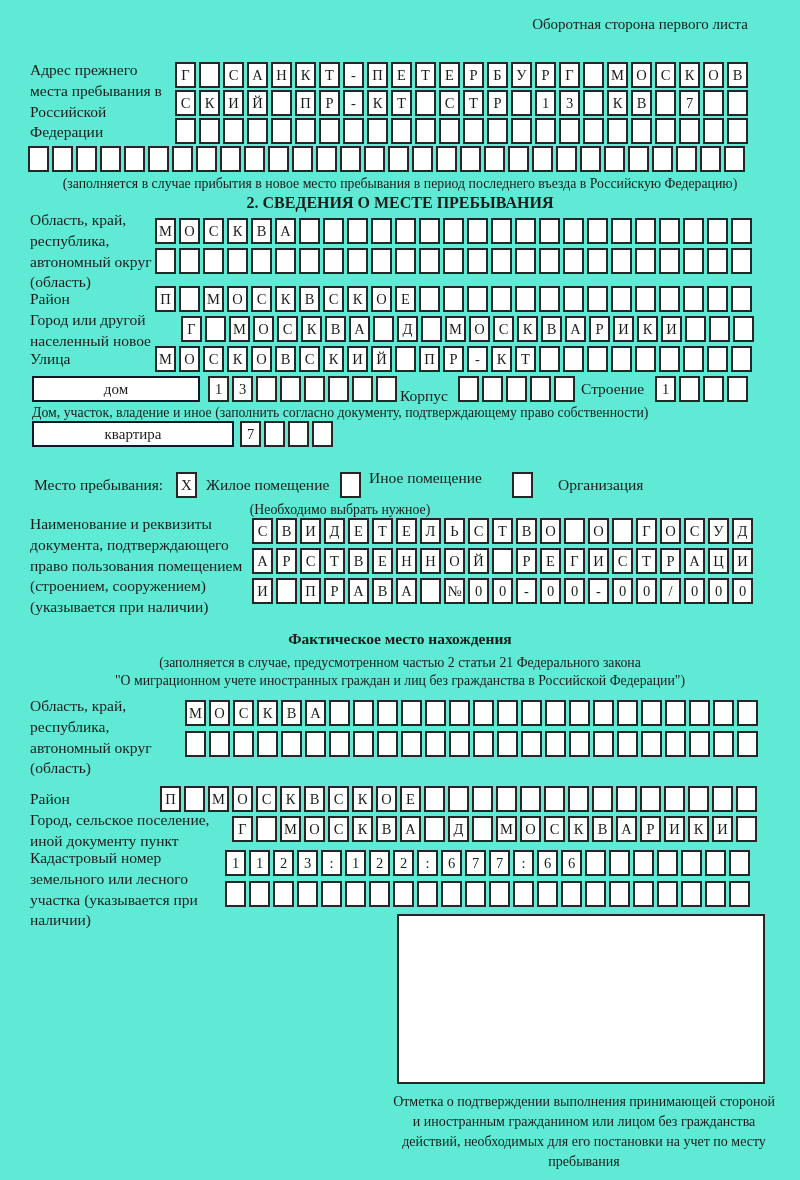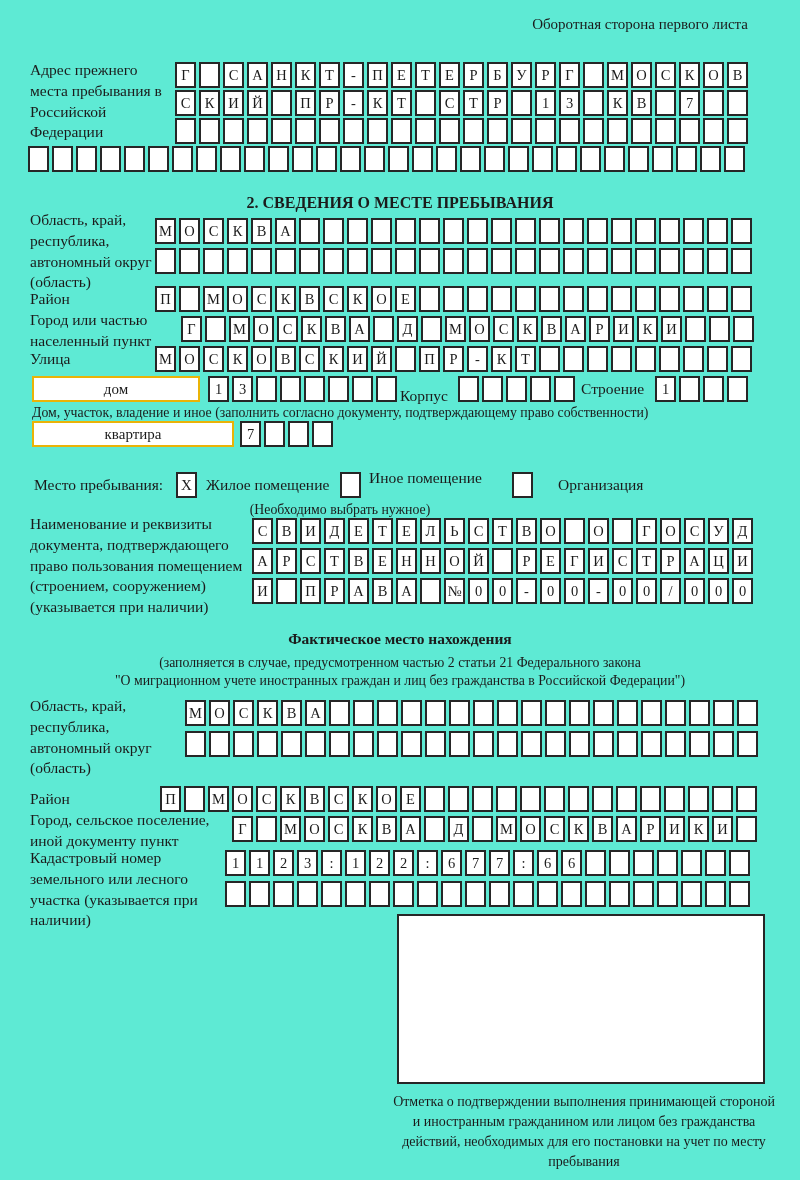--- a/index.html
+++ b/index.html
@@ -15,21 +15,21 @@
   .center { text-align:center; }
   .h2 { position:absolute; left:0; width:800px; text-align:center; font-weight:bold; font-size:16px; }
   .h3 { position:absolute; left:0; width:800px; text-align:center; font-weight:bold; font-size:15.5px; }
   .cellrow { position:absolute; display:flex; gap:3px; }
   .cell {
     width:21px; height:26px; box-sizing:border-box; border:2px solid #262626;
     display:flex; align-items:center; justify-content:center;
     font-size:14.5px; background:#fff; flex:0 0 auto;
   }
   .widebox {
-    position:absolute; height:26px; box-sizing:border-box; border:2px solid #eab308;
+    position:absolute; height:26px; box-sizing:border-box; border:2px solid #0f172a;
     display:flex; align-items:center; justify-content:center; font-size:15px; background:#fff;
   }
   .cb {
     position:absolute; width:21px; height:26px; box-sizing:border-box; border:2px solid #262626;
     text-align:center; line-height:22px; font-size:15px; background:#fff;
   }
   .stampbox { position:absolute; box-sizing:border-box; border:2px solid #262626; background:#fff; }
 </style>
 </head>
 <body>
@@ -142,20 +142,21 @@
       <div class="cell"></div>
       <div class="cell"></div>
       <div class="cell"></div>
       <div class="cell"></div>
       <div class="cell"></div>
       <div class="cell"></div>
       <div class="cell"></div>
       <div class="cell"></div>
       <div class="cell"></div>
     </div>
+  <div class="cap center" style="top:176px;left:0;width:800px">(заполняется в случае прибытия в новое место пребывания в период последнего въезда в Российскую Федерацию)</div>
 
   <div class="h2" style="top:194px">2. СВЕДЕНИЯ О МЕСТЕ ПРЕБЫВАНИЯ</div>
 
   <div class="lbl" style="top:210px;left:30px;width:122px">Область, край, республика, автономный округ (область)</div>
   <div class="cellrow" style="top:218px;left:155px">
       <div class="cell">М</div>
       <div class="cell">О</div>
       <div class="cell">С</div>
       <div class="cell">К</div>
       <div class="cell">В</div>
@@ -230,21 +231,21 @@
       <div class="cell"></div>
       <div class="cell"></div>
       <div class="cell"></div>
       <div class="cell"></div>
       <div class="cell"></div>
       <div class="cell"></div>
       <div class="cell"></div>
       <div class="cell"></div>
     </div>
 
-  <div class="lbl" style="top:310px;left:30px;width:150px">Город или частью населенный пункт</div>
+  <div class="lbl" style="top:310px;left:30px;width:150px">Город или другой населенный новое</div>
   <div class="cellrow" style="top:316px;left:181px">
       <div class="cell">Г</div>
       <div class="cell"></div>
       <div class="cell">М</div>
       <div class="cell">О</div>
       <div class="cell">С</div>
       <div class="cell">К</div>
       <div class="cell">В</div>
       <div class="cell">А</div>
       <div class="cell"></div>

